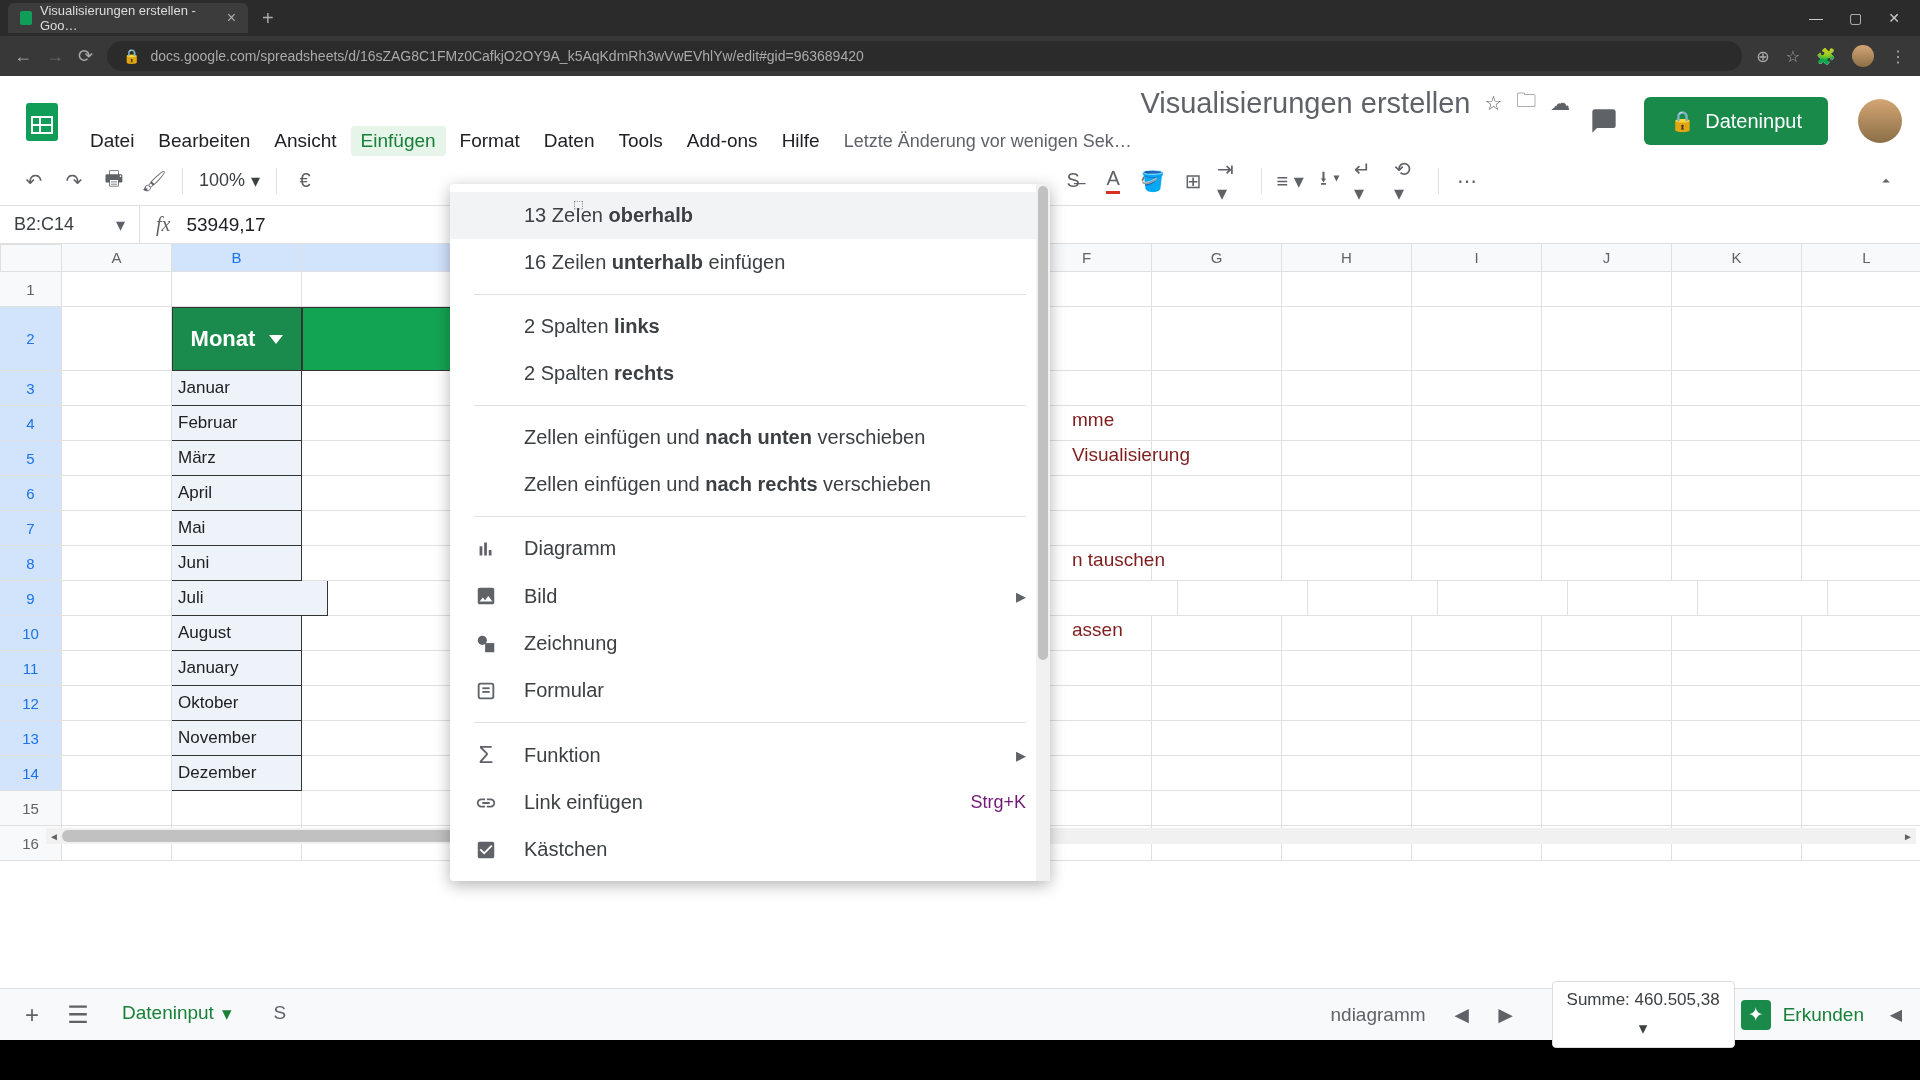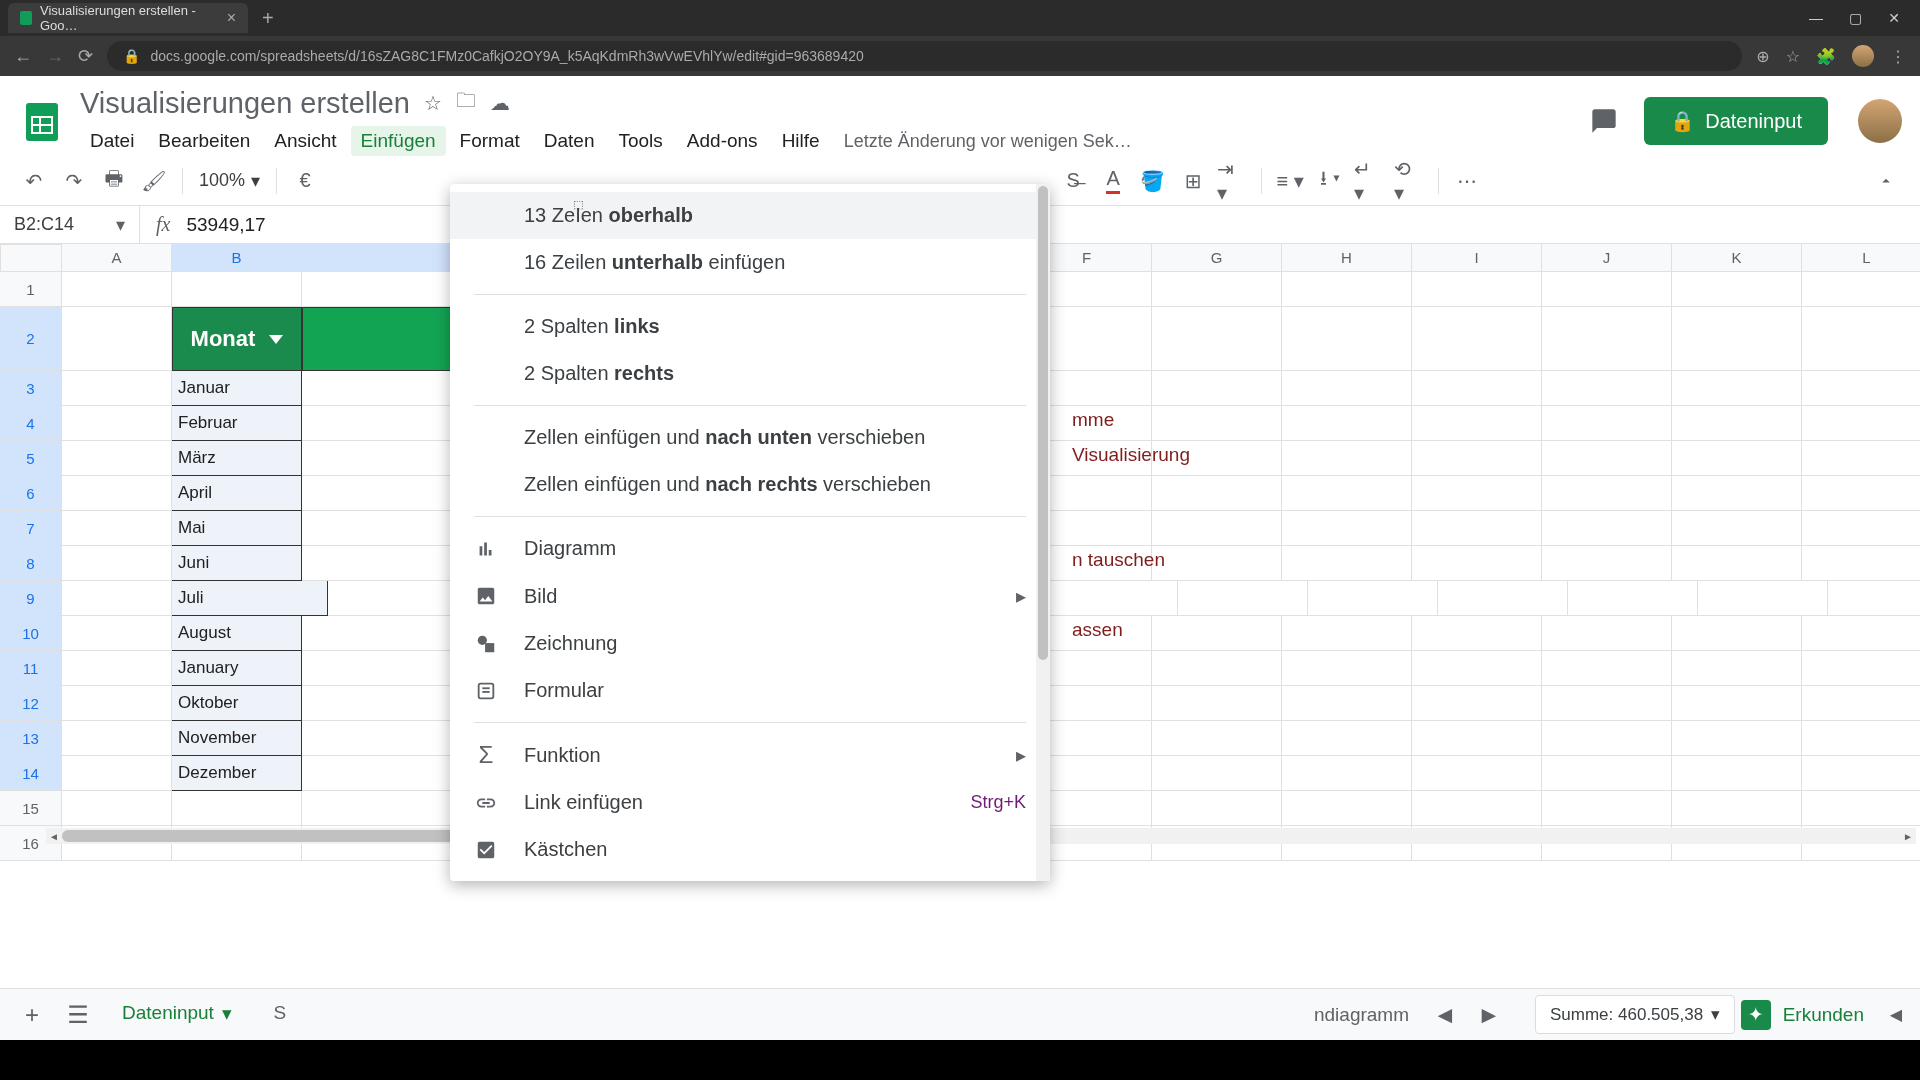--- a/index.html
+++ b/index.html
@@ -18,21 +18,21 @@
   .nav-btn { color: #aaa; font-size: 18px; cursor: pointer; }
   .url-input { flex: 1; background: #2b2b2b; border-radius: 20px; height: 30px; display: flex; align-items: center; padding: 0 16px; color: #aaa; font-size: 14px; gap: 10px; }
   .url-icons { display: flex; gap: 16px; align-items: center; color: #aaa; }
   .avatar-sm { width: 22px; height: 22px; border-radius: 50%; background: linear-gradient(#d4a574, #8b6f47); }
   
   
   .docs-header { background: #fff; padding: 10px 18px 0; display: flex; align-items: center; gap: 14px; }
   .sheets-logo { width: 48px; height: 60px; display: flex; align-items: center; justify-content: center; }
   .sheets-logo svg { width: 44px; height: 44px; }
   .title-area { flex: 1; }
-  .title-row { display: flex; align-items: center; gap: 14px; }
+  .title-row { display: flex; align-items: center; gap: 14px; justify-content: flex-end; }
   .doc-title { font-size: 29px; color: #5f6368; font-weight: 400; }
   .title-icon { color: #5f6368; font-size: 20px; cursor: pointer; }
   .menubar { display: flex; gap: 4px; margin-top: 6px; font-size: 19px; color: #202124; align-items: center; }
   .menu-item { padding: 4px 10px; cursor: pointer; border-radius: 4px; }
   .menu-item.active { background: #e6f4ea; color: #188038; }
   .last-change { color: #5f6368; font-size: 18px; margin-left: 10px; }
   .header-right { display: flex; align-items: center; gap: 20px; }
   .comment-btn { width: 40px; height: 40px; display: flex; align-items: center; justify-content: center; cursor: pointer; }
   .share-btn { background: #1a8a4a; color: #fff; border-radius: 6px; padding: 12px 26px; font-size: 20px; display: flex; align-items: center; gap: 10px; cursor: pointer; }
   .profile-lg { width: 44px; height: 44px; border-radius: 50%; background: linear-gradient(#d4a574, #8b6f47); margin-left: 10px; }
@@ -79,21 +79,21 @@
   .dd-thumb { position: absolute; right: 2px; top: 2px; width: 10px; height: 68%; background: #c1c1c1; border-radius: 5px; }
   
   .peek-text { position: absolute; color: #7f1d1d; font-size: 19px; }
   
   
   .bottom-bar { position: absolute; bottom: 0; left: 0; right: 0; height: 52px; background: #f8f9fa; border-top: 1px solid #e0e0e0; display: flex; align-items: center; padding: 0 12px; gap: 6px; }
   .bb-btn { width: 40px; height: 40px; display: flex; align-items: center; justify-content: center; color: #5f6368; cursor: pointer; font-size: 24px; }
   .sheet-tab { padding: 10px 18px; font-size: 19px; color: #188038; font-weight: 500; border-bottom: 3px solid transparent; display: flex; align-items: center; gap: 8px; cursor: pointer; }
   .sheet-tab.active { color: #188038; }
   .sheet-nav { display: flex; gap: 4px; margin-left: 10px; }
-  .sum-box { margin-left: 20px; background: #fff; border: 1px solid #dadce0; border-radius: 4px; padding: 8px 14px; font-size: 17px; color: #3c4043; display: flex; align-items: center; gap: 8px; }
+  .sum-box { margin-left: 20px; background: #fff; border: 1px solid #dadce0; border-radius: 4px; padding: 8px 14px; font-size: 17px; color: #3c4043; display: flex; align-items: center; gap: 8px; flex-direction: column; }
   .explore-btn { margin-left: auto; display: flex; align-items: center; gap: 12px; color: #188038; font-size: 19px; font-weight: 500; cursor: pointer; }
   .explore-icon { width: 30px; height: 30px; background: #1a8a4a; border-radius: 4px; display: flex; align-items: center; justify-content: center; color: #fff; }
   .side-handle { width: 24px; height: 40px; display: flex; align-items: center; justify-content: center; color: #5f6368; margin-left: 14px; cursor: pointer; }
   
   .hscroll { position: absolute; bottom: 52px; left: 62px; right: 20px; height: 16px; background: #f1f1f1; }
   .hthumb { position: absolute; left: 0; top: 2px; width: 510px; height: 12px; background: #c1c1c1; border-radius: 6px; }
   .harrow { position: absolute; bottom: 52px; width: 16px; height: 16px; background: #f1f1f1; display: flex; align-items: center; justify-content: center; font-size: 10px; color: #5f6368; }
   
   .underline-red { border-bottom: 3px solid #d93025; padding-bottom: 1px; }
 </style>

